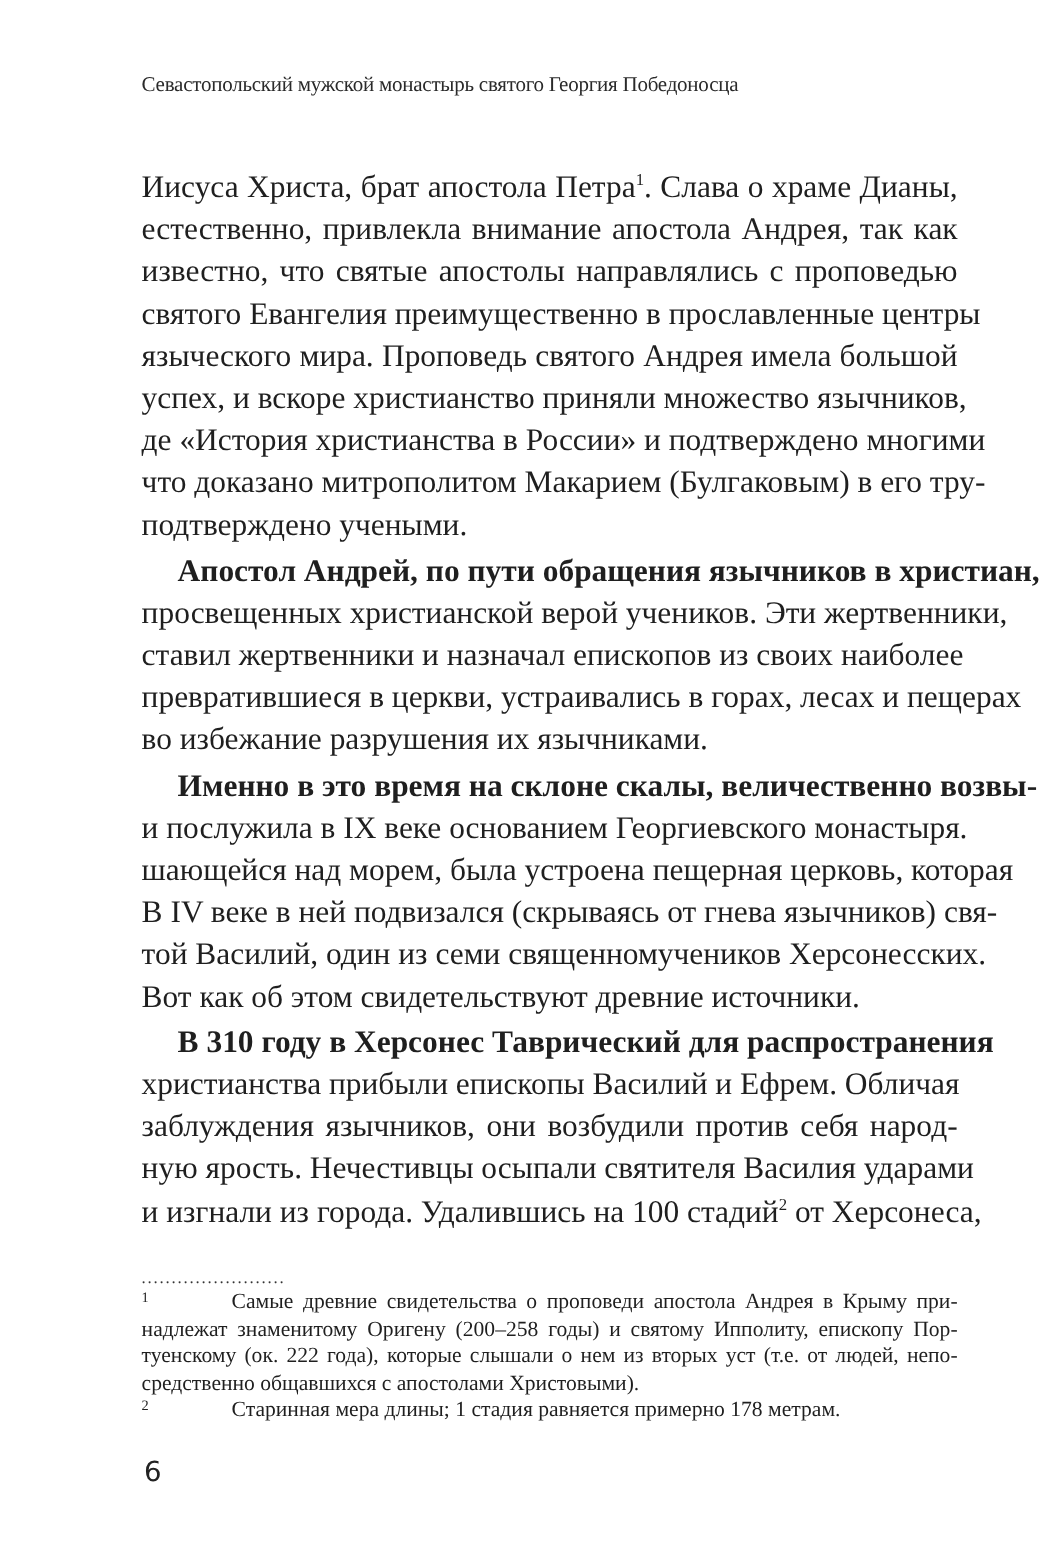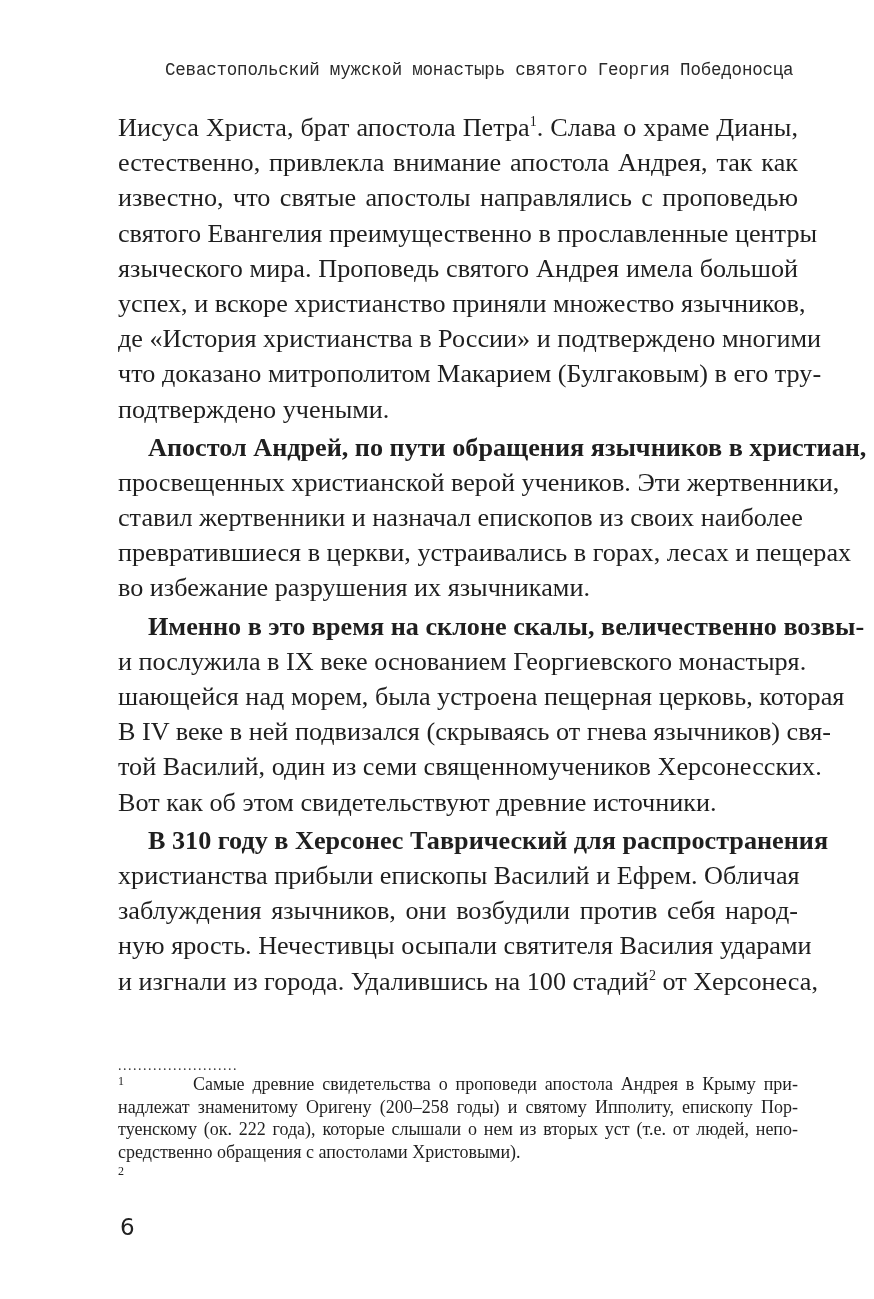--- a/index.html
+++ b/index.html
@@ -12,31 +12,30 @@
       height: 1299px;
       position: relative;
       overflow: hidden;
       color: #1e1e1e;
     }
     .running-head {
       position: absolute;
       left: 118px;
       top: 60px;
       width: 640px;
-      font-family: Liberation Mono, monospace;
+      font-family: Liberation Serif, serif;
       font-size: 17.5px;
       letter-spacing: -0.2px;
       color: #2a2a2a;
       white-space: nowrap;
-      margin-left: 47px;
     }
     .body-text {
       position: absolute;
       left: 118px;
-      top: 110px;
+      top: 138px;
       width: 680px;
       font-family: "Liberation Serif", serif;
       font-size: 26.2px;
       line-height: 35.2px;
       color: #1f1f1f;
     }
     .line {
       display: block;
       white-space: nowrap;
       text-align: justify;
@@ -155,20 +154,20 @@
   </div>
 </div>
 
 <div class="fn-sep">........................</div>
 
 <div class="footnotes">
   <div>
     <span class="fn-line fn-first"><span class="fn-mark">1</span><span>Самые древние свидетельства о проповеди апостола Андрея в Крыму при-</span></span>
     <span class="fn-line">надлежат знаменитому Оригену (200–258 годы) и святому Ипполиту, епископу Пор-</span>
     <span class="fn-line">туенскому (ок. 222 года), которые слышали о нем из вторых уст (т.е. от людей, непо-</span>
-    <span class="fn-line last">средственно обращения с апостолами Христовыми).</span>
+    <span class="fn-line last">средственно общавшихся с апостолами Христовыми).</span>
   </div>
   <div>
-    <span class="fn-line fn-first last"><span class="fn-mark">2</span></span>
+    <span class="fn-line fn-first last"><span class="fn-mark">2</span><span>Старинная мера длины; 1 стадия равняется примерно 178 метрам.</span></span>
   </div>
 </div>
 
 <div class="page-number">6</div>
 
 </body></html>

